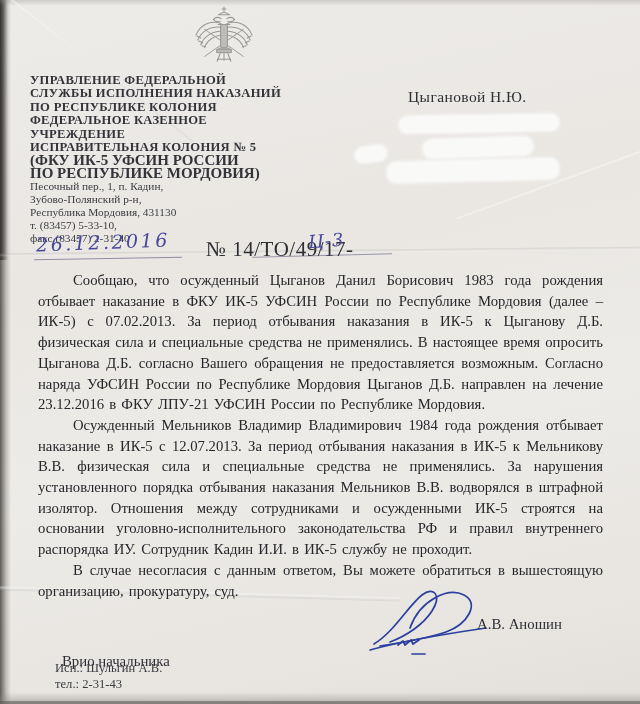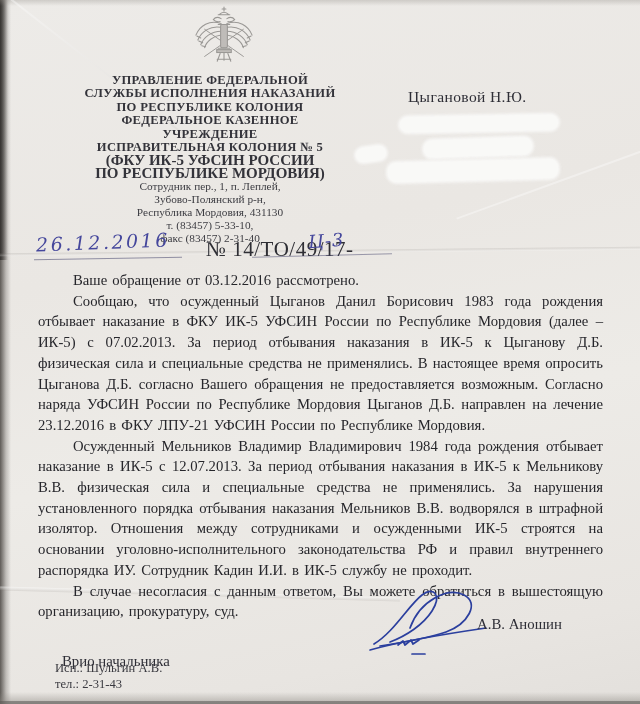--- a/index.html
+++ b/index.html
@@ -27,21 +27,21 @@
     background:linear-gradient(to bottom, rgba(120,115,110,.18), rgba(255,255,255,.25));}
   .crease2{position:absolute;left:0;top:592px;width:400px;height:4px;transform:rotate(1.6deg);
     background:linear-gradient(to bottom, rgba(255,255,255,.5), rgba(120,115,110,.15));}
   .crease3{position:absolute;left:-40px;top:60px;width:260px;height:2px;transform:rotate(38deg);
     background:linear-gradient(to right, rgba(255,255,255,.45), rgba(160,156,150,.12));}
   .crease4{position:absolute;right:-30px;top:180px;width:220px;height:2px;transform:rotate(-20deg);
     background:rgba(255,255,255,.35);}
 
   
   .emblem{position:absolute;left:193px;top:6px;width:62px;height:64px;opacity:.85;}
-  .letterhead{position:absolute;left:30px;top:74px;width:360px;text-align:center;}
+  .letterhead{position:absolute;left:30px;top:74px;width:360px;}
   .lh-bold{font-weight:bold;font-size:12.6px;line-height:13.4px;color:#33333a;letter-spacing:.3px;}
   .lh-sub{font-weight:bold;font-size:15px;line-height:13px;color:#33333a;}
   .lh-addr{font-size:11.3px;line-height:11.9px;color:#3c3c42;margin-top:1px;}
 
   .recipient{position:absolute;left:408px;top:88px;font-size:15.5px;color:#2e2e36;letter-spacing:.4px;}
 
   
   .redact{position:absolute;background:#f9f9f7;border-radius:8px;
     box-shadow:0 0 3px 2px rgba(250,250,248,.9);}
   .r1{left:400px;top:116px;width:158px;height:15px;transform:rotate(-1deg);}
@@ -117,41 +117,40 @@
 
   <div class="letterhead">
     <div class="lh-bold">УПРАВЛЕНИЕ ФЕДЕРАЛЬНОЙ</div>
     <div class="lh-bold">СЛУЖБЫ ИСПОЛНЕНИЯ НАКАЗАНИЙ</div>
     <div class="lh-bold">ПО РЕСПУБЛИКЕ  КОЛОНИЯ</div>
     <div class="lh-bold">ФЕДЕРАЛЬНОЕ КАЗЕННОЕ</div>
     <div class="lh-bold">УЧРЕЖДЕНИЕ</div>
     <div class="lh-bold">ИСПРАВИТЕЛЬНАЯ КОЛОНИЯ № 5</div>
     <div class="lh-sub">(ФКУ ИК-5  УФСИН РОССИИ</div>
     <div class="lh-sub">ПО РЕСПУБЛИКЕ МОРДОВИЯ)</div>
-    <div class="lh-addr">Сотрудник пер., 1, п. Леплей,</div>
+    <div class="lh-addr">Песочный пер., 1, п. Кадин,</div>
     <div class="lh-addr">Зубово-Полянский  р-н,</div>
     <div class="lh-addr">Республика Мордовия, 431130</div>
     <div class="lh-addr">т. (83457) 5-33-10,</div>
     <div class="lh-addr">факс (83457) 2-31-40</div>
   </div>
 
   <div class="recipient">Цыгановой Н.Ю.</div>
   <div class="redact r1"></div>
   <div class="redact r2"></div>
   <div class="redact r3"></div>
   <div class="redact r4"></div>
 
   <div class="ref-date">26.12.2016</div>
   <div class="ref-num">№ 14/ТО/49/17-</div>
   <div class="ref-suffix">Ц-3</div>
   <div class="ref-line1"></div>
   <div class="ref-line2"></div>
 
   <div class="body-text">
-    <p>Ваше обращение от 03.12.2016 рассмотрено.</p>
     <p>Сообщаю, что осужденный  Цыганов Данил Борисович 1983 года рождения отбывает наказание в ФКУ ИК-5 УФСИН России по Республике Мордовия  (далее – ИК-5) с 07.02.2013. За период отбывания наказания в ИК-5 к Цыганову Д.Б. физическая сила и специальные средства не применялись. В настоящее время опросить Цыганова Д.Б. согласно Вашего обращения не предоставляется возможным. Согласно наряда УФСИН России по Республике Мордовия Цыганов Д.Б. направлен на лечение 23.12.2016 в ФКУ ЛПУ-21 УФСИН России по Республике Мордовия.</p>
     <p>Осужденный  Мельников Владимир Владимирович 1984 года рождения отбывает наказание в ИК-5 с 12.07.2013. За период отбывания наказания в ИК-5 к Мельникову В.В. физическая сила и специальные средства не применялись. За нарушения установленного порядка отбывания наказания  Мельников В.В. водворялся в штрафной изолятор. Отношения между сотрудниками и осужденными ИК-5  строятся на основании уголовно-исполнительного законодательства РФ и правил внутреннего распорядка ИУ. Сотрудник Кадин И.И. в ИК-5 службу не проходит.</p>
     <p>В случае несогласия с данным ответом, Вы можете обратиться в вышестоящую организацию, прокуратуру, суд.</p>
   </div>
 
   <div class="sig-title">Врио начальника</div>
   <svg class="sig-svg" viewBox="0 0 124 72">
     <g stroke="#2b3f9e" fill="none" stroke-width="1.7" stroke-linecap="round" stroke-linejoin="round">
       <path d="M6 58 C 26 46, 40 20, 54 9 C 66 0, 74 9, 64 25 C 55 39, 38 50, 22 56"></path>
       <path d="M42 42 C 52 14, 80 1, 96 9 C 112 17, 100 38, 78 46 C 58 53, 32 57, 12 60"></path>

